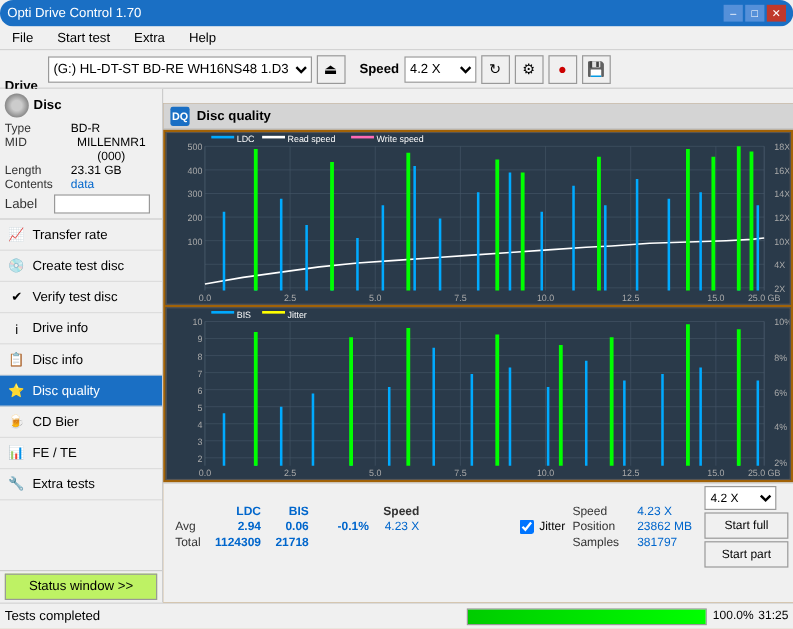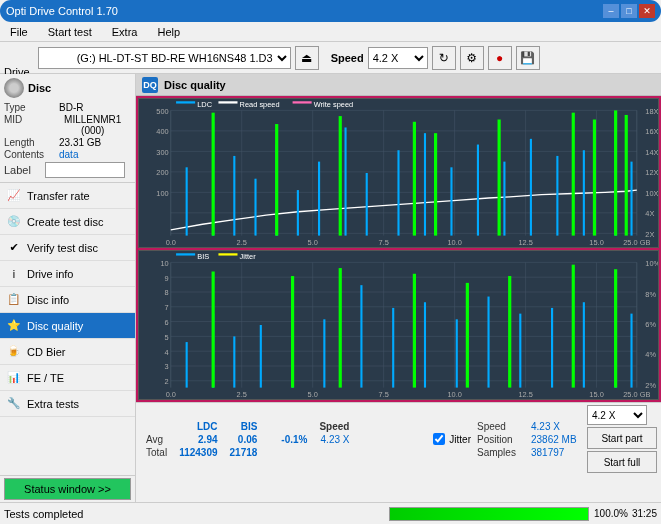--- a/index.html
+++ b/index.html
@@ -56,28 +56,27 @@
     
     .toolbar {
       background: #f0f0f0;
       height: 32px;
       display: flex;
       align-items: center;
       padding: 0 4px;
       border-bottom: 1px solid #ccc;
       gap: 4px;
     }
-    .toolbar-label { font-size: 11px; font-weight: normal; margin-right: 4px; margin-top: 28px; }
+    .toolbar-label { font-size: 11px; font-weight: bold; margin-right: 4px; margin-top: 28px; }
     .toolbar-drive-select {
       height: 22px;
       font-size: 11px;
       border: 1px solid #999;
       background: white;
       min-width: 220px;
-      padding-left: 34px;
     }
     .toolbar-btn {
       height: 24px;
       width: 24px;
       background: #f0f0f0;
       border: 1px solid #999;
       cursor: pointer;
       display: flex; align-items: center; justify-content: center;
       font-size: 12px;
     }
@@ -163,32 +162,33 @@
     }
 
     
     .status-area {
       border-top: 1px solid #ccc;
       padding: 2px 4px;
     }
     .status-btn {
       width: 100%;
       height: 22px;
-      background: #22c55e;
+      background: #bef264;
       border: 1px solid #999;
       cursor: pointer;
       font-size: 11px;
     }
 
     
     .right-panel {
       flex: 1;
       display: flex;
       flex-direction: column;
-      background: #be185d;
+      background: #a16207;
+      margin-top: 12px;
     }
 
     .disc-quality-header {
       background: #d4d4d4;
       height: 22px;
       display: flex;
       align-items: center;
       padding: 0 6px;
       font-weight: bold;
       font-size: 11px;
@@ -662,22 +662,22 @@
           <div class="sp-row">
             <span class="sp-label">Samples</span>
             <span class="sp-val">381797</span>
           </div>
         </div>
 
         <div class="action-btns">
           <select class="speed-select-inline">
             <option>4.2 X</option>
           </select>
+          <button class="action-btn">Start full</button>
           <button class="action-btn">Start part</button>
-          <button class="action-btn">Start full</button>
         </div>
       </div>
     </div>
   </div>
 </div>
 
 <div class="bottom-bar">
   <span class="status-text">Tests completed</span>
   <div class="progress-bar-wrap">
     <div class="progress-bar-fill" style="width:100%"></div>

